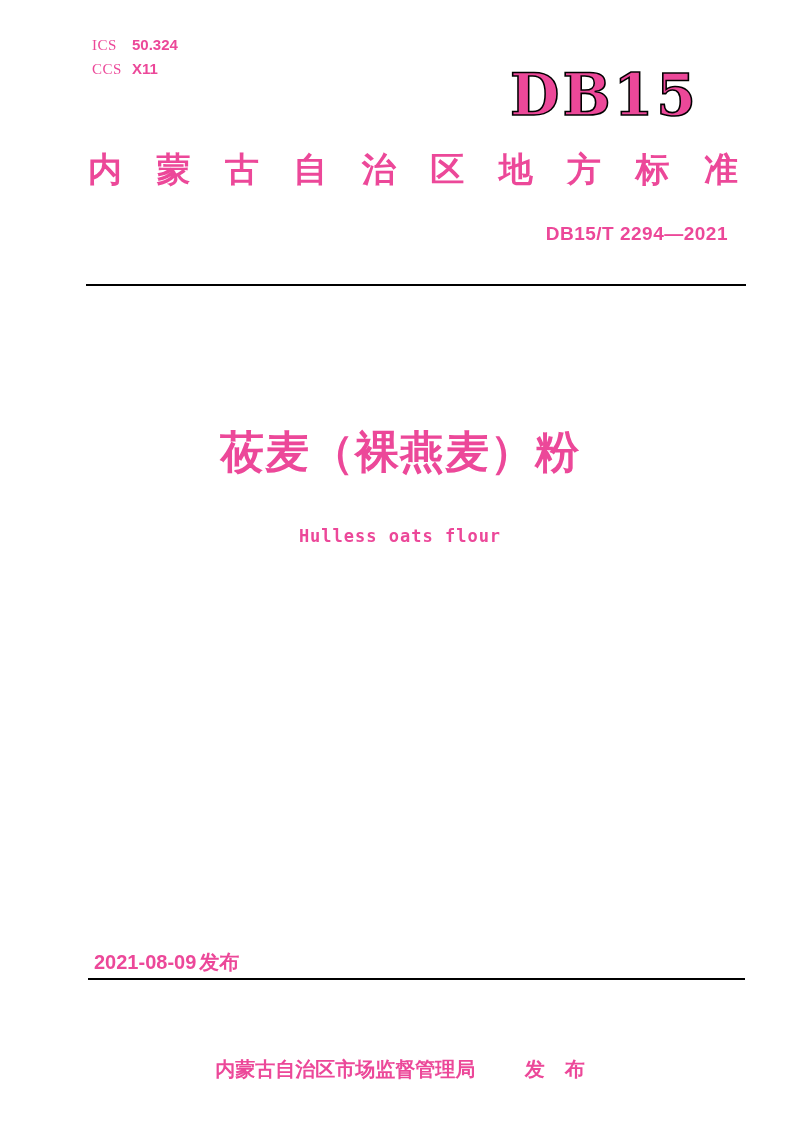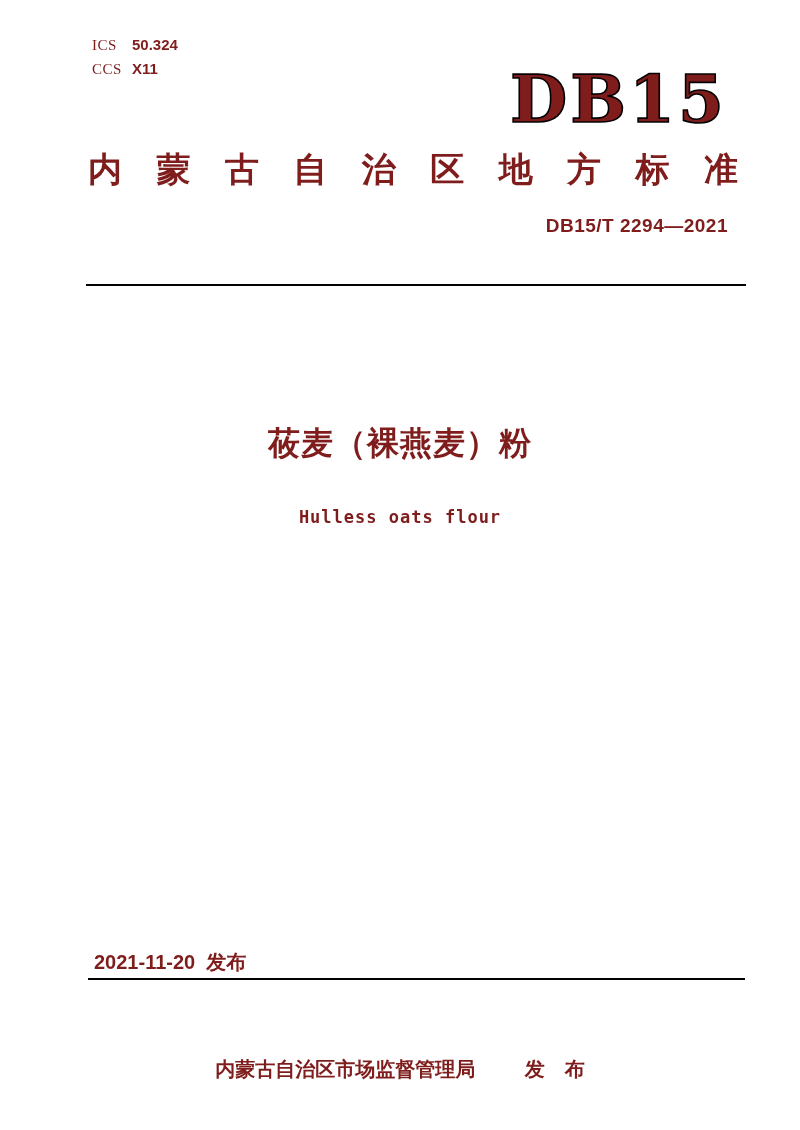--- a/index.html
+++ b/index.html
@@ -3,21 +3,21 @@
 <meta charset="utf-8">
 <style>
   * { margin: 0; padding: 0; box-sizing: border-box; }
   html, body { background: #ffffff; }
   .page {
     position: relative;
     width: 800px;
     height: 1130px;
     margin: 0 auto;
     background: #ffffff;
-    color: #7f1d1d;
+    color: #ec4899;
     font-family: "Liberation Sans", sans-serif;
     overflow: hidden;
   }
 
   
   .meta {
     position: absolute;
     left: 92px;
     top: 33px;
     font-size: 15px;
@@ -34,21 +34,21 @@
     font-weight: 600;
   }
 
   
   .logo {
     position: absolute;
     left: 510px;
     top: 66px;
     font-family: "DejaVu Serif", serif;
     font-weight: bold;
-    font-size: 66px;
+    font-size: 57px;
     line-height: 1;
     letter-spacing: 3px;
     -webkit-text-stroke: 1.6px #000000;
     white-space: nowrap;
   }
 
   
   .std-name {
     position: absolute;
     left: 88px;
@@ -57,21 +57,21 @@
     display: flex;
     justify-content: space-between;
     font-size: 34px;
     font-weight: 600;
     line-height: 1.1;
   }
 
   
   .doc-no {
     position: absolute;
-    top: 215px;
+    top: 223px;
     right: 72px;
     font-size: 19px;
     font-weight: bold;
     letter-spacing: 0.5px;
     white-space: nowrap;
   }
 
   .rule-top {
     position: absolute;
     left: 86px;
@@ -81,31 +81,30 @@
     background: #000000;
   }
 
   
   .title-cn {
     position: absolute;
     top: 428px;
     left: 0;
     width: 100%;
     text-align: center;
-    font-size: 32px;
+    font-size: 44px;
     font-weight: bold;
     letter-spacing: 1px;
     line-height: 1.1;
-    font-family: Liberation Mono, monospace;
   }
 
   
   .title-en {
     position: absolute;
-    top: 507px;
+    top: 526px;
     left: 0;
     width: 100%;
     text-align: center;
     font-family: "DejaVu Sans Mono", monospace;
     font-size: 17px;
     font-weight: 600;
     letter-spacing: 1px;
   }
 
   
@@ -114,21 +113,21 @@
     left: 94px;
     top: 949px;
     width: 652px;
     display: flex;
     justify-content: space-between;
     font-size: 20px;
     font-weight: 600;
     white-space: nowrap;
   }
   .date-group { display: flex; align-items: baseline; }
-  .date-label { margin-left: 11px; }
+  .date-label { margin-left: 3px; }
 
   .rule-bottom {
     position: absolute;
     left: 88px;
     top: 978px;
     width: 657px;
     height: 2px;
     background: #000000;
   }
 
@@ -180,21 +179,21 @@
   <div class="doc-no">DB15/T 2294—2021</div>
 
   <div class="rule-top"></div>
 
   <div class="title-cn">莜麦（裸燕麦）粉</div>
 
   <div class="title-en">Hulless oats flour</div>
 
   <div class="dates">
     <div class="date-group">
-      <span>2021-11-20</span>
+      <span>2021-08-09</span>
       <span class="date-label">发布</span>
     </div>
   </div>
 
   <div class="rule-bottom"></div>
 
   <div class="publisher-line">
     <span>内蒙古自治区市场监督管理局</span>
     <span class="publish-action">发　布</span>
   </div>

